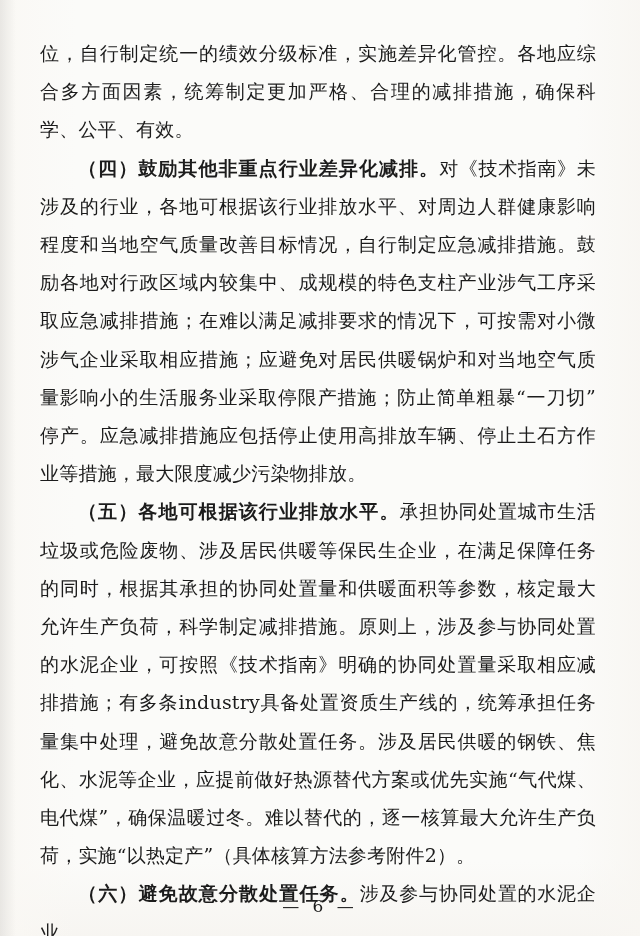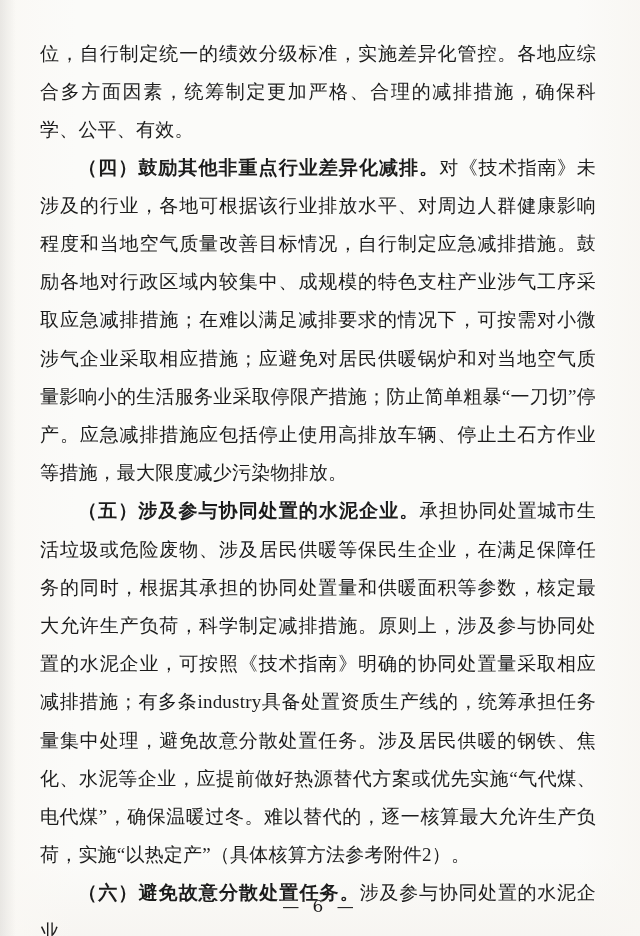--- a/index.html
+++ b/index.html
@@ -33,21 +33,20 @@
     text-justify: inter-character;
     letter-spacing: 0.2px;
     margin-top: 12px;
   }
   .para {
     margin: 0;
     text-indent: 0;
   }
   .para + .para {
     margin-top: 0px;
-    font-family: Liberation Serif, serif;
   }
   .indent {
     text-indent: 38px;
   }
   .lead {
     font-weight: bold;
     letter-spacing: 0.6px;
   }
   .footer {
     position: absolute;
@@ -85,21 +84,21 @@
 
 <div class="page">
   <div class="edge-shadow"></div>
 
   <div class="body-text">
 
     <p class="para"><span>位，自行制定统一的绩效分级标准，实施差异化管控。各地应综合多方面因素，统筹制定更加严格、合理的减排措施，确保科学、公平、有效。</span></p>
 
     <p class="para indent"><span class="lead">（四）鼓励其他非重点行业差异化减排。</span><span>对《技术指南》未涉及的行业，各地可根据该行业排放水平、对周边人群健康影响程度和当地空气质量改善目标情况，自行制定应急减排措施。鼓励各地对行政区域内较集中、成规模的特色支柱产业涉气工序采取应急减排措施；在难以满足减排要求的情况下，可按需对小微涉气企业采取相应措施；应避免对居民供暖锅炉和对当地空气质量影响小的生活服务业采取停限产措施；防止简单粗暴“一刀切”停产。应急减排措施应包括停止使用高排放车辆、停止土石方作业等措施，最大限度减少污染物排放。</span></p>
 
-    <p class="para indent"><span class="lead">（五）涉及参与协同处置的水泥企业。</span><span>承担协同处置城市生活垃圾或危险废物、涉及居民供暖等保民生企业，在满足保障任务的同时，根据其承担的协同处置量和供暖面积等参数，核定最大允许生产负荷，科学制定减排措施。原则上，涉及参与协同处置的水泥企业，可按照《技术指南》明确的协同处置量采取相应减排措施；有多条industry具备处置资质生产线的，统筹承担任务量集中处理，避免故意分散处置任务。涉及居民供暖的钢铁、焦化、水泥等企业，应提前做好热源替代方案或优先实施“气代煤、电代煤”，确保温暖过冬。难以替代的，逐一核算最大允许生产负荷，实施“以热定产”（具体核算方法参考附件2）。</span></p>
+    <p class="para indent"><span class="lead">（五）各地可根据该行业排放水平。</span><span>承担协同处置城市生活垃圾或危险废物、涉及居民供暖等保民生企业，在满足保障任务的同时，根据其承担的协同处置量和供暖面积等参数，核定最大允许生产负荷，科学制定减排措施。原则上，涉及参与协同处置的水泥企业，可按照《技术指南》明确的协同处置量采取相应减排措施；有多条industry具备处置资质生产线的，统筹承担任务量集中处理，避免故意分散处置任务。涉及居民供暖的钢铁、焦化、水泥等企业，应提前做好热源替代方案或优先实施“气代煤、电代煤”，确保温暖过冬。难以替代的，逐一核算最大允许生产负荷，实施“以热定产”（具体核算方法参考附件2）。</span></p>
 
     <p class="para indent"><span class="lead">（六）避免故意分散处置任务。</span><span>涉及参与协同处置的水泥企业</span></p>
 
   </div>
 
   <div class="footer">— 6 —</div>
   <div class="grain"></div>
 </div>
 
 </body></html>

